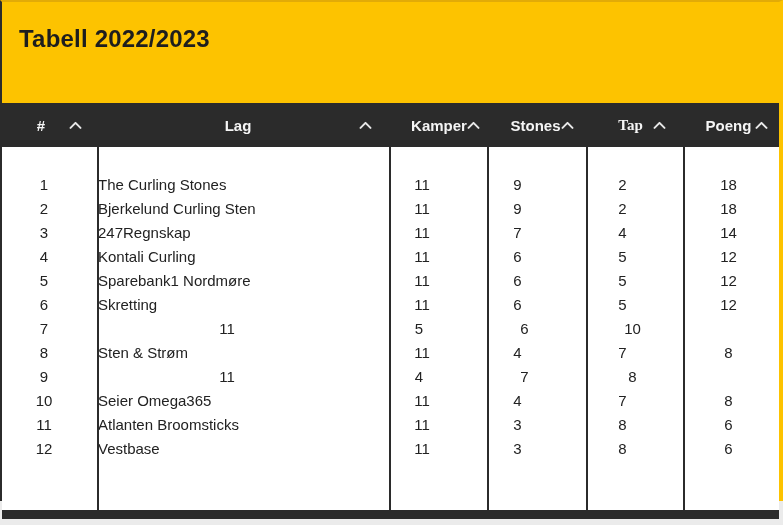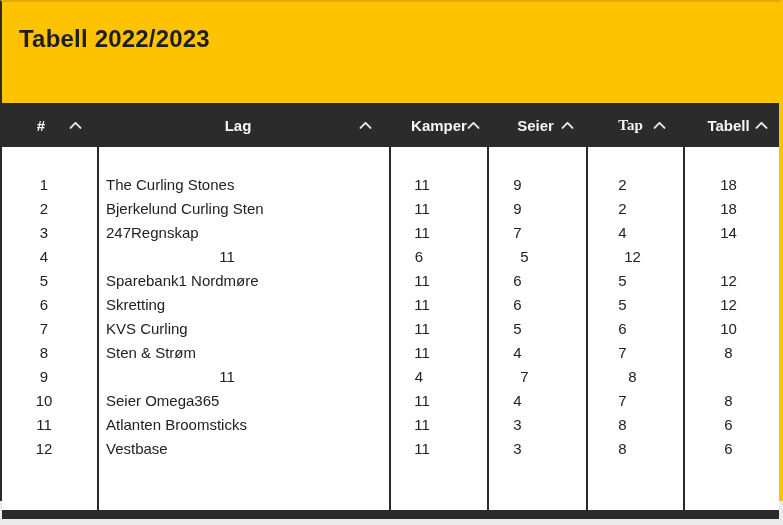--- a/index.html
+++ b/index.html
@@ -68,21 +68,21 @@
   .tr {
     display:grid;
     grid-template-columns:96px 292px 98px 99px 97px 1fr;
     height:24px;
   }
   .td {
     font-size:15px; line-height:24px; color:#222222;
     text-align:center; white-space:nowrap; overflow:hidden;
   }
   .c-pos    { padding-right:12px; }
-  .c-team   { text-align:left; padding-left:8px; }
+  .c-team   { text-align:left; padding-left:0; }
   .c-played { padding-right:34px; }
   .c-wins   { padding-right:40px; }
   .c-losses { padding-right:26px; }
   .c-points { padding-right:6px; }
   
   .bottom-bar { height:9px; background:#2b2b2b; }
 </style>
 </head>
 <body>
 
@@ -105,33 +105,33 @@
           <polyline points="1.5,6.5 6.5,1.5 11.5,6.5" fill="none" stroke="#e8e8e8" stroke-width="2" stroke-linecap="round" stroke-linejoin="round"></polyline>
         </svg>
     </div>
     <div class="th th-played">
       <span>Kamper</span>
       <svg class="chev" width="13" height="8" viewBox="0 0 13 8">
           <polyline points="1.5,6.5 6.5,1.5 11.5,6.5" fill="none" stroke="#e8e8e8" stroke-width="2" stroke-linecap="round" stroke-linejoin="round"></polyline>
         </svg>
     </div>
     <div class="th th-wins">
-      <span>Seier</span>
+      <span>Stones</span>
       <svg class="chev" width="13" height="8" viewBox="0 0 13 8">
           <polyline points="1.5,6.5 6.5,1.5 11.5,6.5" fill="none" stroke="#e8e8e8" stroke-width="2" stroke-linecap="round" stroke-linejoin="round"></polyline>
         </svg>
     </div>
     <div class="th th-losses">
       <span>Tap</span>
       <svg class="chev" width="13" height="8" viewBox="0 0 13 8">
           <polyline points="1.5,6.5 6.5,1.5 11.5,6.5" fill="none" stroke="#e8e8e8" stroke-width="2" stroke-linecap="round" stroke-linejoin="round"></polyline>
         </svg>
     </div>
     <div class="th th-points">
-      <span>Tabell</span>
+      <span>Poeng</span>
       <svg class="chev" width="13" height="8" viewBox="0 0 13 8">
           <polyline points="1.5,6.5 6.5,1.5 11.5,6.5" fill="none" stroke="#e8e8e8" stroke-width="2" stroke-linecap="round" stroke-linejoin="round"></polyline>
         </svg>
     </div>
   </div>
 
   <div class="tbody">
     <div class="sep sep1"></div>
     <div class="sep sep2"></div>
     <div class="sep sep3"></div>
@@ -157,20 +157,21 @@
     <div class="tr">
       <div class="td c-pos">3</div>
       <div class="td c-team">247Regnskap</div>
       <div class="td c-played">11</div>
       <div class="td c-wins">7</div>
       <div class="td c-losses">4</div>
       <div class="td c-points">14</div>
     </div>
     <div class="tr">
       <div class="td c-pos">4</div>
+      <div class="td c-team">Kontali Curling</div>
       <div class="td c-played">11</div>
       <div class="td c-wins">6</div>
       <div class="td c-losses">5</div>
       <div class="td c-points">12</div>
     </div>
     <div class="tr">
       <div class="td c-pos">5</div>
       <div class="td c-team">Sparebank1 Nordmøre</div>
       <div class="td c-played">11</div>
       <div class="td c-wins">6</div>
@@ -180,21 +181,20 @@
     <div class="tr">
       <div class="td c-pos">6</div>
       <div class="td c-team">Skretting</div>
       <div class="td c-played">11</div>
       <div class="td c-wins">6</div>
       <div class="td c-losses">5</div>
       <div class="td c-points">12</div>
     </div>
     <div class="tr">
       <div class="td c-pos">7</div>
-      <div class="td c-team">KVS Curling</div>
       <div class="td c-played">11</div>
       <div class="td c-wins">5</div>
       <div class="td c-losses">6</div>
       <div class="td c-points">10</div>
     </div>
     <div class="tr">
       <div class="td c-pos">8</div>
       <div class="td c-team">Sten &amp; Strøm</div>
       <div class="td c-played">11</div>
       <div class="td c-wins">4</div>

